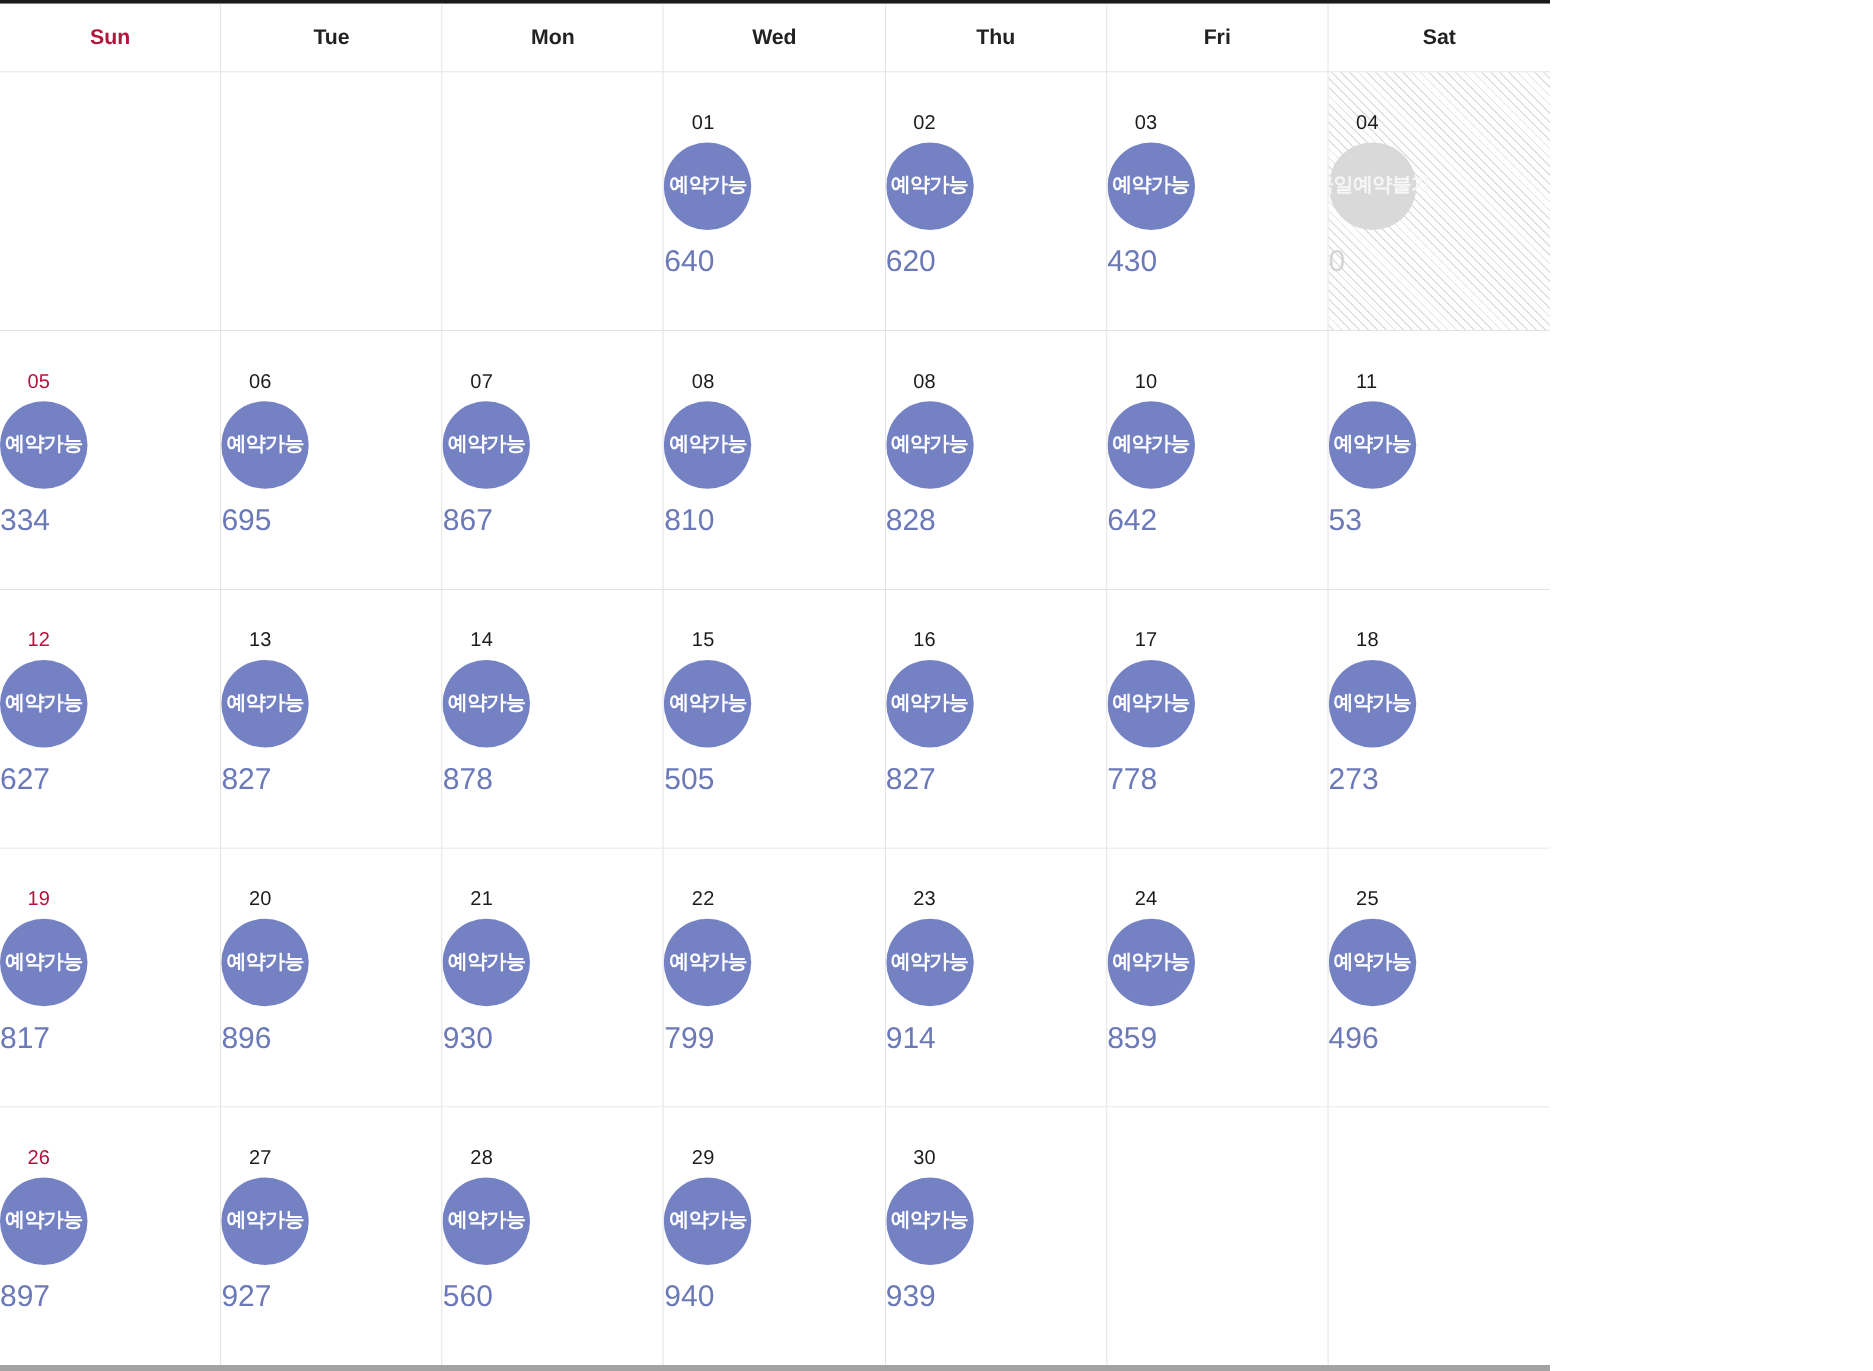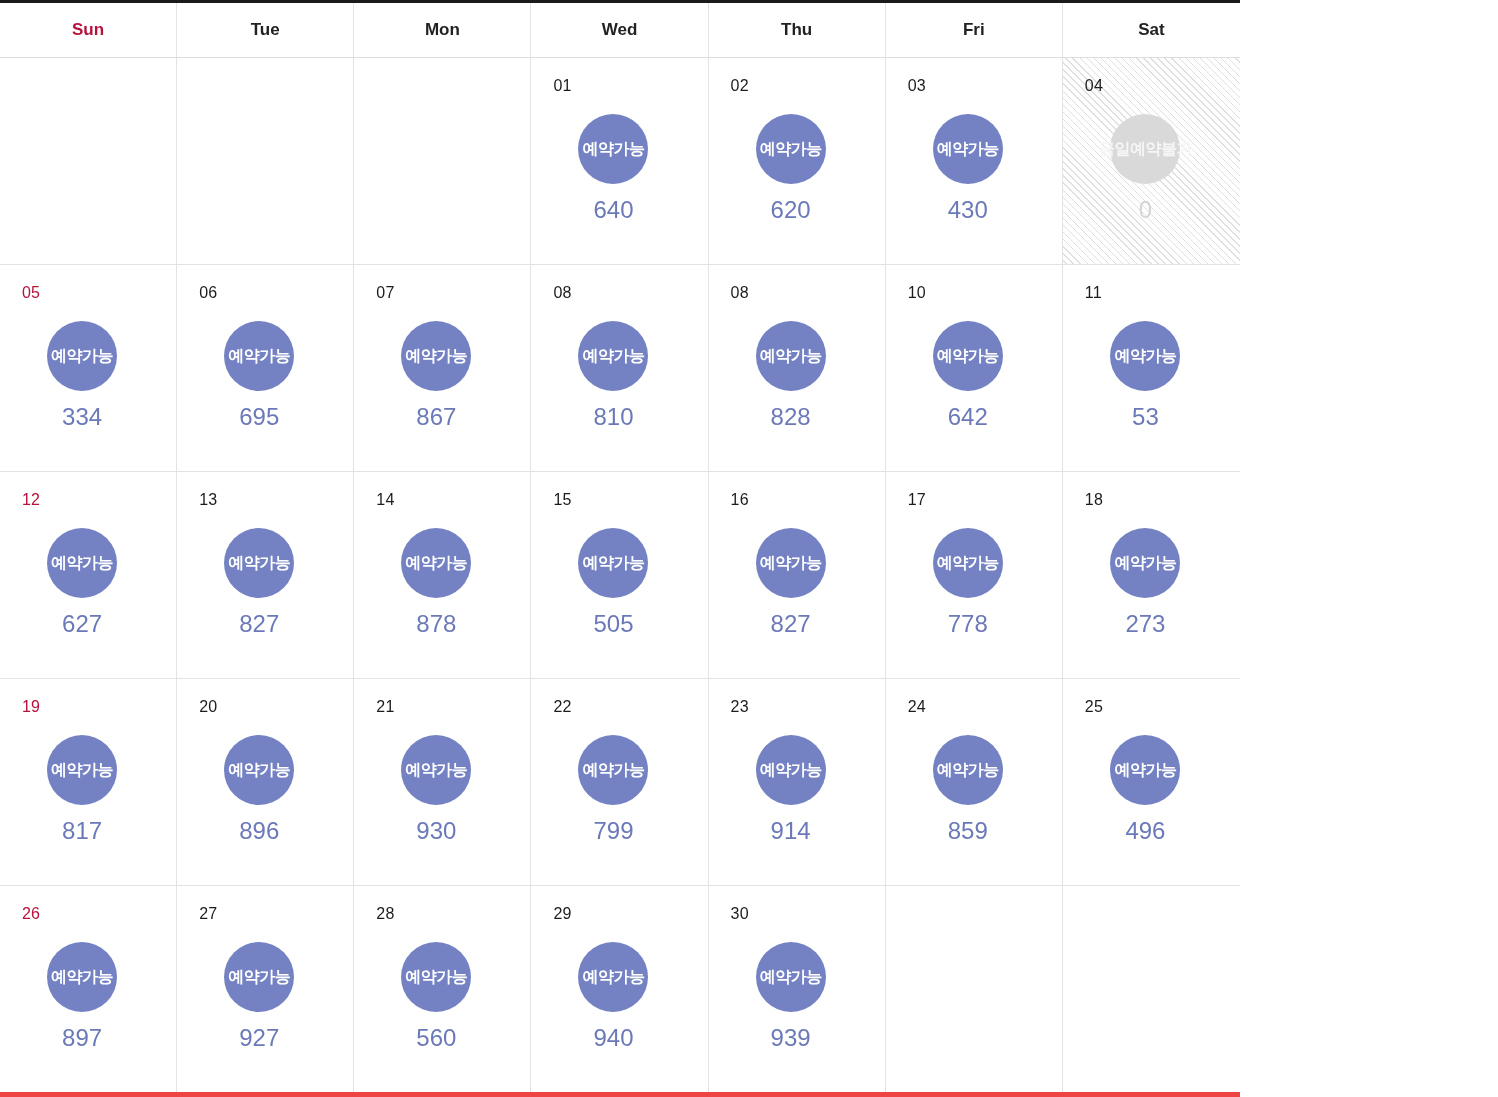--- a/index.html
+++ b/index.html
@@ -11,21 +11,21 @@
     font-family: "Liberation Sans", "DejaVu Sans", sans-serif;
     overflow: hidden;
   }
 
   #calendar {
     width: 1240px;
     height: 1097px;
     display: flex;
     flex-direction: column;
     border-top: 3px solid #1a1a1a;
-    border-bottom: 5px solid #ef4444;
+    border-bottom: 5px solid #a3a3a3;
     background: #ffffff;
   }
 
   
   .weekday-header {
     display: grid;
     grid-template-columns: repeat(7, 1fr);
     height: 55px;
     flex: 0 0 55px;
     border-bottom: 1px solid #dddddd;
@@ -76,37 +76,36 @@
       rgba(255,255,255,0.95) 2px,
       #e0e0e0 2px,
       #e0e0e0 3px,
       rgba(255,255,255,0.95) 3px,
       rgba(255,255,255,0.95) 5px
     );
   }
 
   .day-number {
     position: absolute;
-    top: 20px;
+    top: 33px;
     left: 22px;
     font-size: 16px;
     color: #1c1c1c;
     line-height: 1;
     letter-spacing: 0.2px;
   }
   .day-number.sunday { color: #b5123c; }
 
   .day-body {
     position: absolute;
     left: 0;
     right: 12px;
     top: 56px;
     display: flex;
     flex-direction: column;
-    align-items: center;
   }
 
   .status-circle {
     width: 70px;
     height: 70px;
     border-radius: 50%;
     background: #7482c4;
     display: flex;
     align-items: center;
     justify-content: center;

